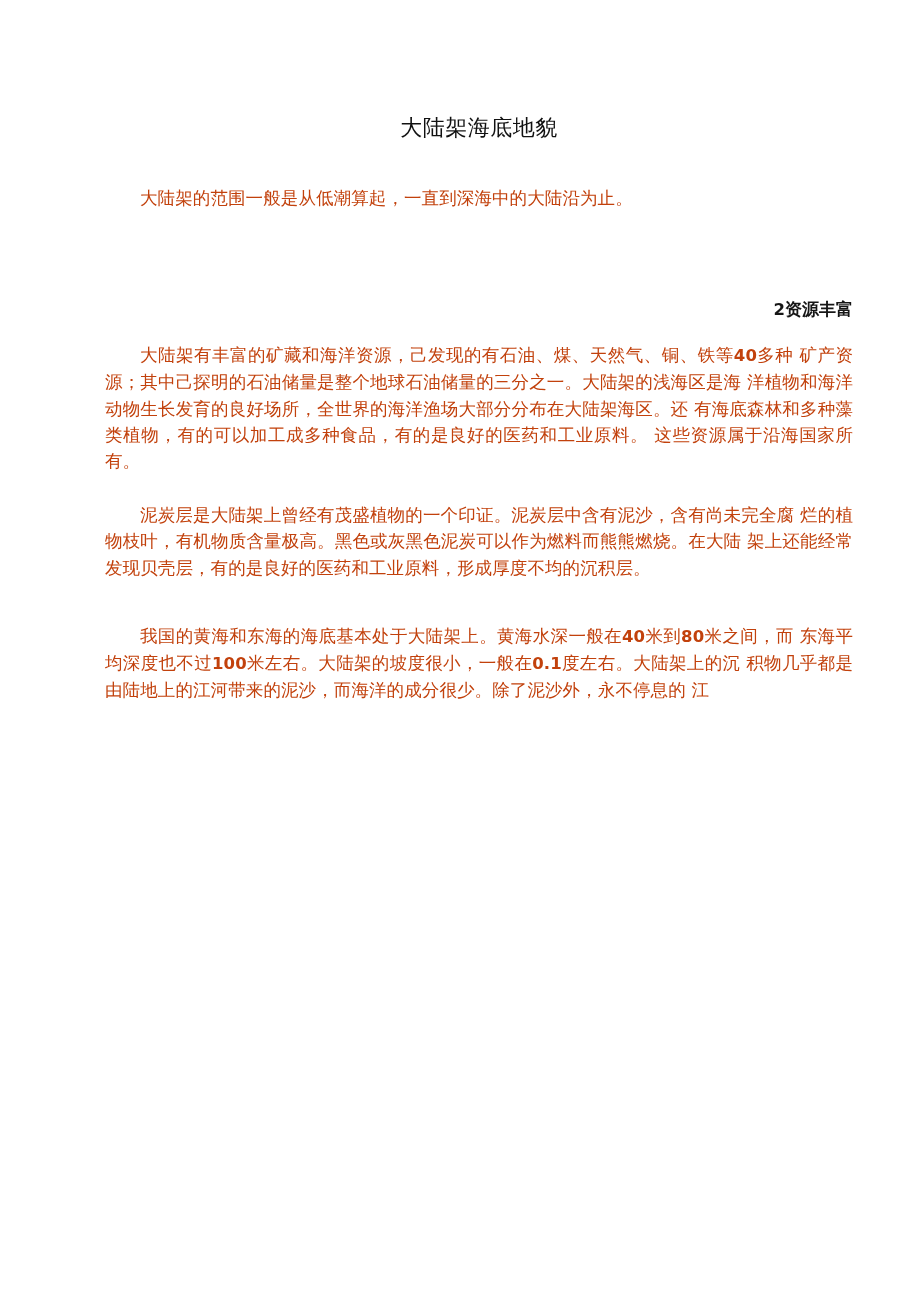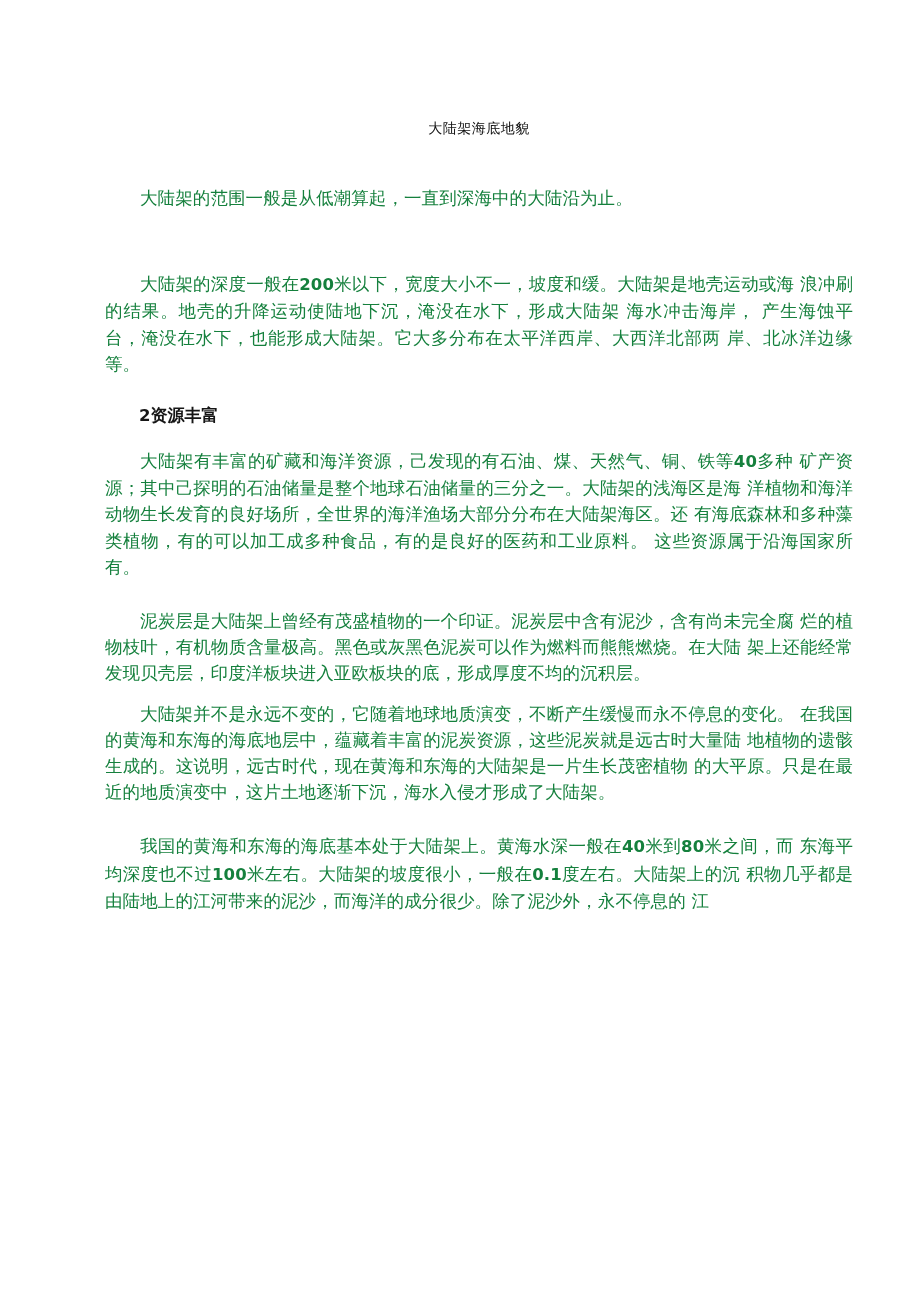--- a/index.html
+++ b/index.html
@@ -17,52 +17,53 @@
     color: #1a1a1a;
   }
   .content {
     position: absolute;
     left: 105px;
     top: 0;
     width: 748px;
   }
   .doc-title {
     text-align: center;
-    font-size: 14px;
+    font-size: 22px;
     line-height: 30px;
     font-weight: normal;
     color: #111111;
     margin: 0;
     padding-top: 113px;
     letter-spacing: 0.5px;
   }
   .para {
     font-size: 17.5px;
     line-height: 26.2px;
     text-align: justify;
     text-justify: inter-ideograph;
-    color: #15803d;
+    color: #c2410c;
     margin: 0;
     text-indent: 2em;
     letter-spacing: 0.1px;
   }
   .gap-intro { height: 42px; }
   .gap-big   { height: 60px; }
   .gap-para  { height: 14px; }
   .gap-head-before { height: 26px; }
   .gap-head-after  { height: 20px; }
 
   .section-head {
     font-size: 17px;
     line-height: 24px;
     font-weight: bold;
     color: #161616;
     margin: 0;
     text-indent: 2em;
     font-family: "DejaVu Serif", "Liberation Serif", serif;
+    text-align: right;
   }
   .num {
     font-family: "DejaVu Sans", "Liberation Sans", sans-serif;
     font-weight: bold;
     font-size: 16.5px;
   }
 </style>
 </head>
 <body>
 
@@ -70,40 +71,38 @@
   <div class="content">
 
     <h1 class="doc-title">大陆架海底地貌</h1>
 
     <div class="gap-intro"></div>
 
     <p class="para">大陆架的范围一般是从低潮算起，一直到深海中的大陆沿为止。</p>
 
     <div class="gap-big"></div>
 
-    <p class="para">大陆架的深度一般在<span class="num">200</span>米以下，宽度大小不一，坡度和缓。大陆架是地壳运动或海 浪冲刷的结果。地壳的升降运动使陆地下沉，淹没在水下，形成大陆架 海水冲击海岸， 产生海蚀平台，淹没在水下，也能形成大陆架。它大多分布在太平洋西岸、大西洋北部两 岸、北冰洋边缘等。</p>
 
     <div class="gap-head-before"></div>
 
     <h2 class="section-head"><span class="num">2</span>资源丰富</h2>
 
     <div class="gap-head-after"></div>
 
     <p class="para">大陆架有丰富的矿藏和海洋资源，己发现的有石油、煤、天然气、铜、铁等<span class="num">40</span>多种 矿产资源；其中己探明的石油储量是整个地球石油储量的三分之一。大陆架的浅海区是海 洋植物和海洋动物生长发育的良好场所，全世界的海洋渔场大部分分布在大陆架海区。还 有海底森林和多种藻类植物，有的可以加工成多种食品，有的是良好的医药和工业原料。 这些资源属于沿海国家所有。</p>
 
     <div class="gap-para"></div>
 
 
     <div class="gap-para"></div>
 
-    <p class="para">泥炭层是大陆架上曾经有茂盛植物的一个印证。泥炭层中含有泥沙，含有尚未完全腐 烂的植物枝叶，有机物质含量极高。黑色或灰黑色泥炭可以作为燃料而熊熊燃烧。在大陆 架上还能经常发现贝壳层，印度洋板块进入亚欧板块的底，形成厚度不均的沉积层。</p>
+    <p class="para">泥炭层是大陆架上曾经有茂盛植物的一个印证。泥炭层中含有泥沙，含有尚未完全腐 烂的植物枝叶，有机物质含量极高。黑色或灰黑色泥炭可以作为燃料而熊熊燃烧。在大陆 架上还能经常发现贝壳层，有的是良好的医药和工业原料，形成厚度不均的沉积层。</p>
 
     <div class="gap-para"></div>
 
-    <p class="para">大陆架并不是永远不变的，它随着地球地质演变，不断产生缓慢而永不停息的变化。 在我国的黄海和东海的海底地层中，蕴藏着丰富的泥炭资源，这些泥炭就是远古时大量陆 地植物的遗骸生成的。这说明，远古时代，现在黄海和东海的大陆架是一片生长茂密植物 的大平原。只是在最近的地质演变中，这片土地逐渐下沉，海水入侵才形成了大陆架。</p>
 
     <div class="gap-para"></div>
 
 
     <div class="gap-para"></div>
 
     <p class="para">我国的黄海和东海的海底基本处于大陆架上。黄海水深一般在<span class="num">40</span>米到<span class="num">80</span>米之间，而 东海平均深度也不过<span class="num">100</span>米左右。大陆架的坡度很小，一般在<span class="num">0.1</span>度左右。大陆架上的沉 积物几乎都是由陆地上的江河带来的泥沙，而海洋的成分很少。除了泥沙外，永不停息的 江</p>
 
   </div>
 </div>

